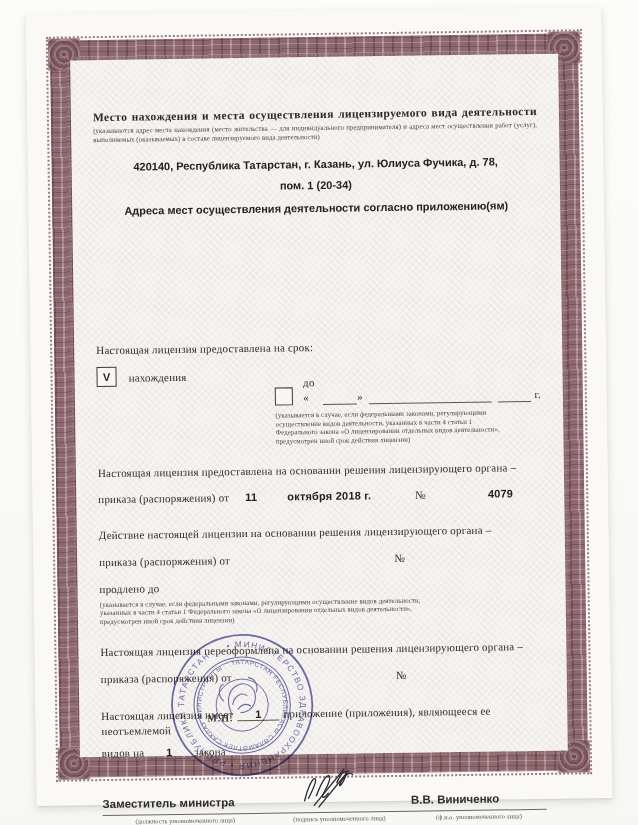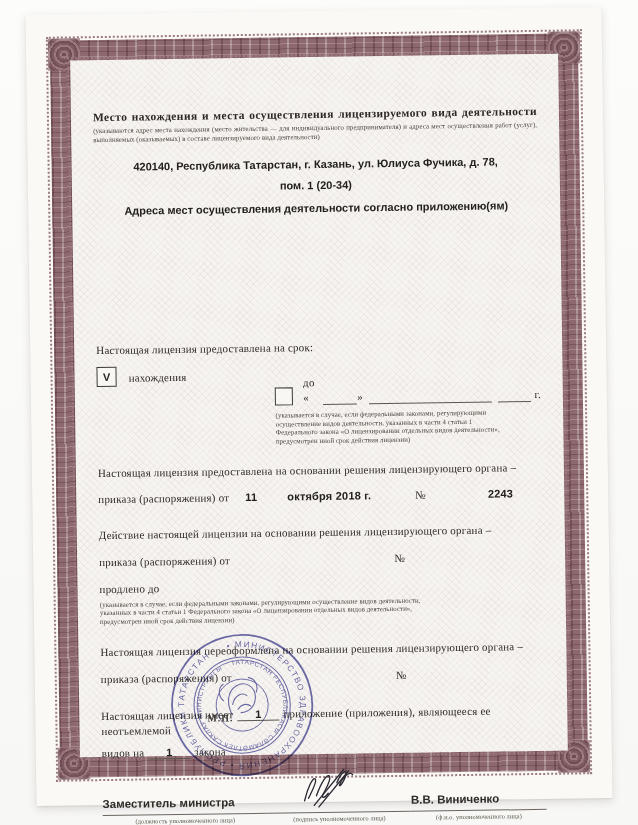--- a/index.html
+++ b/index.html
@@ -159,21 +159,21 @@
               <div class="fineprint term-note">(указывается в случае, если федеральными законами, регулирующими осуществление видов деятельности, указанных в части 4 статьи 1 Федерального закона «О лицензировании отдельных видов деятельности», предусмотрен иной срок действия лицензии)</div>
             </div>
           </div>
 
           <div class="t granted1">Настоящая лицензия предоставлена на основании решения лицензирующего органа –</div>
           <div class="t granted2 line-row">
             <span>приказа (распоряжения) от</span>
             <span class="bold-sans day">11</span>
             <span class="bold-sans date">октября 2018 г.</span>
             <span class="nosign">№</span>
-            <span class="bold-sans num">2243</span>
+            <span class="bold-sans num">4079</span>
           </div>
 
           <div class="t ext1">Действие настоящей лицензии на основании решения лицензирующего органа –</div>
           <div class="t ext2 line-row">
             <span>приказа (распоряжения) от</span>
             <span class="nosign">№</span>
           </div>
           <div class="t prolonged">продлено до</div>
           <div class="fineprint ext-note">(указывается в случае, если федеральными законами, регулирующими осуществление видов деятельности, указанных в части 4 статьи 1 Федерального закона «О лицензировании отдельных видов деятельности», предусмотрен иной срок действия лицензии)</div>
 

